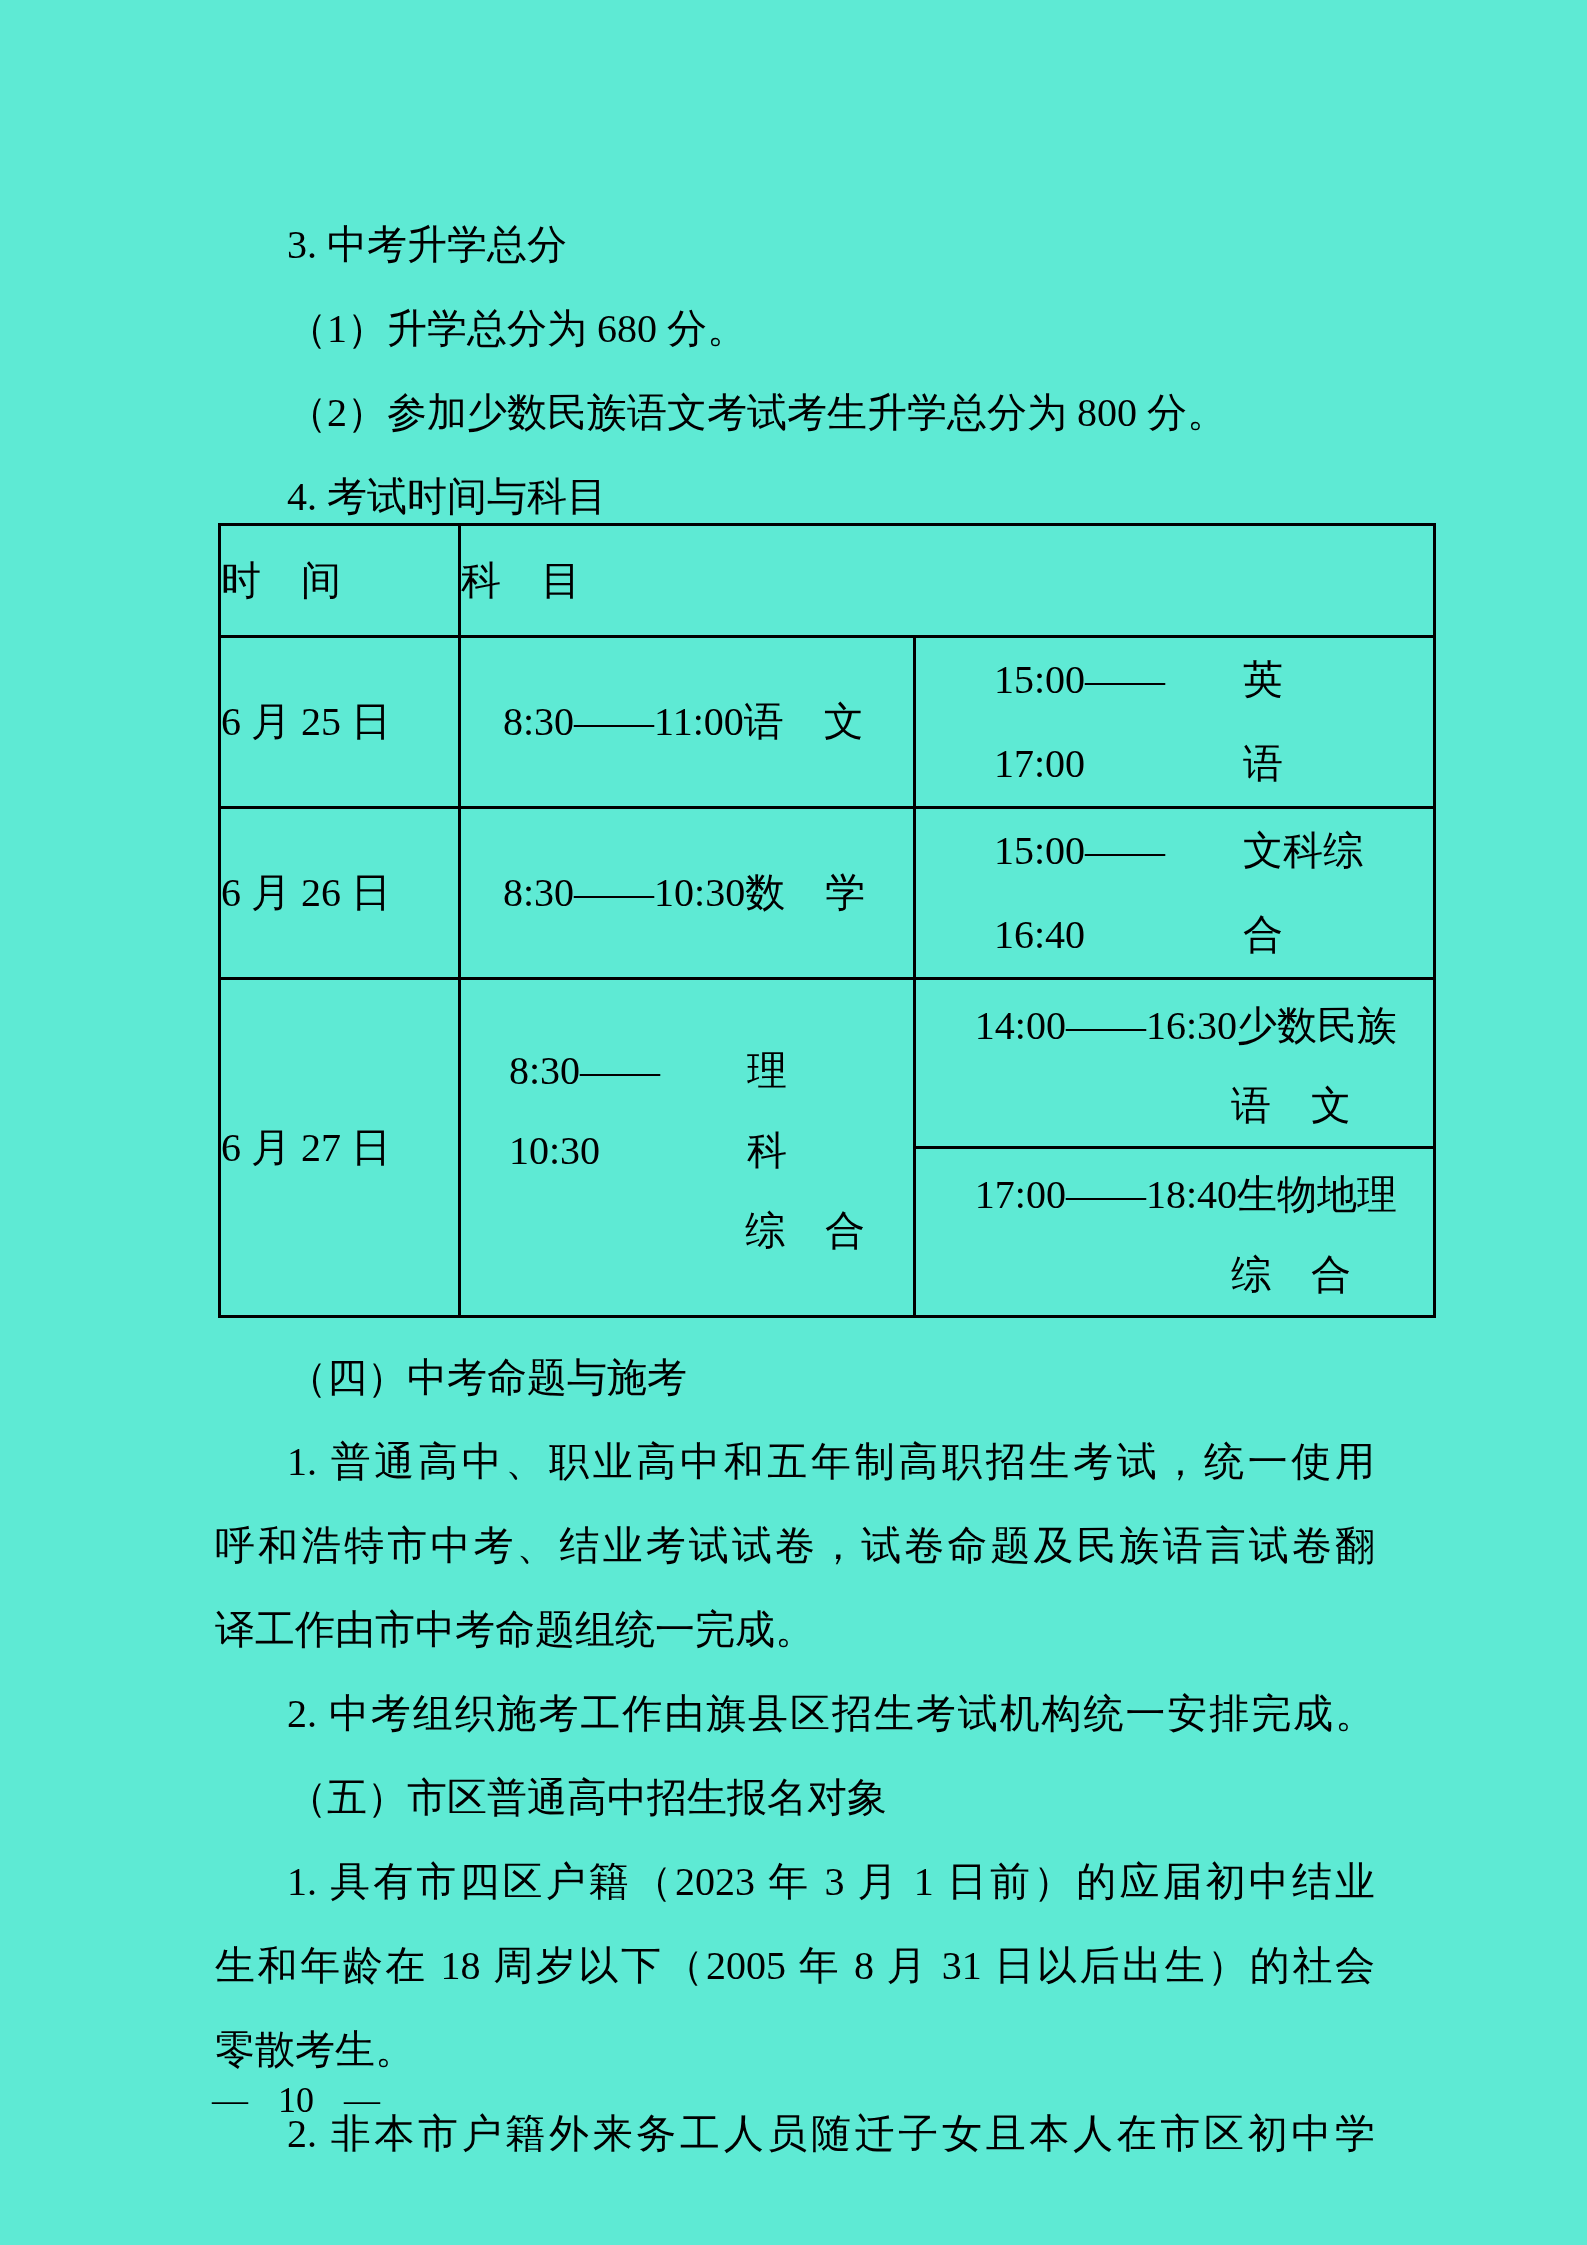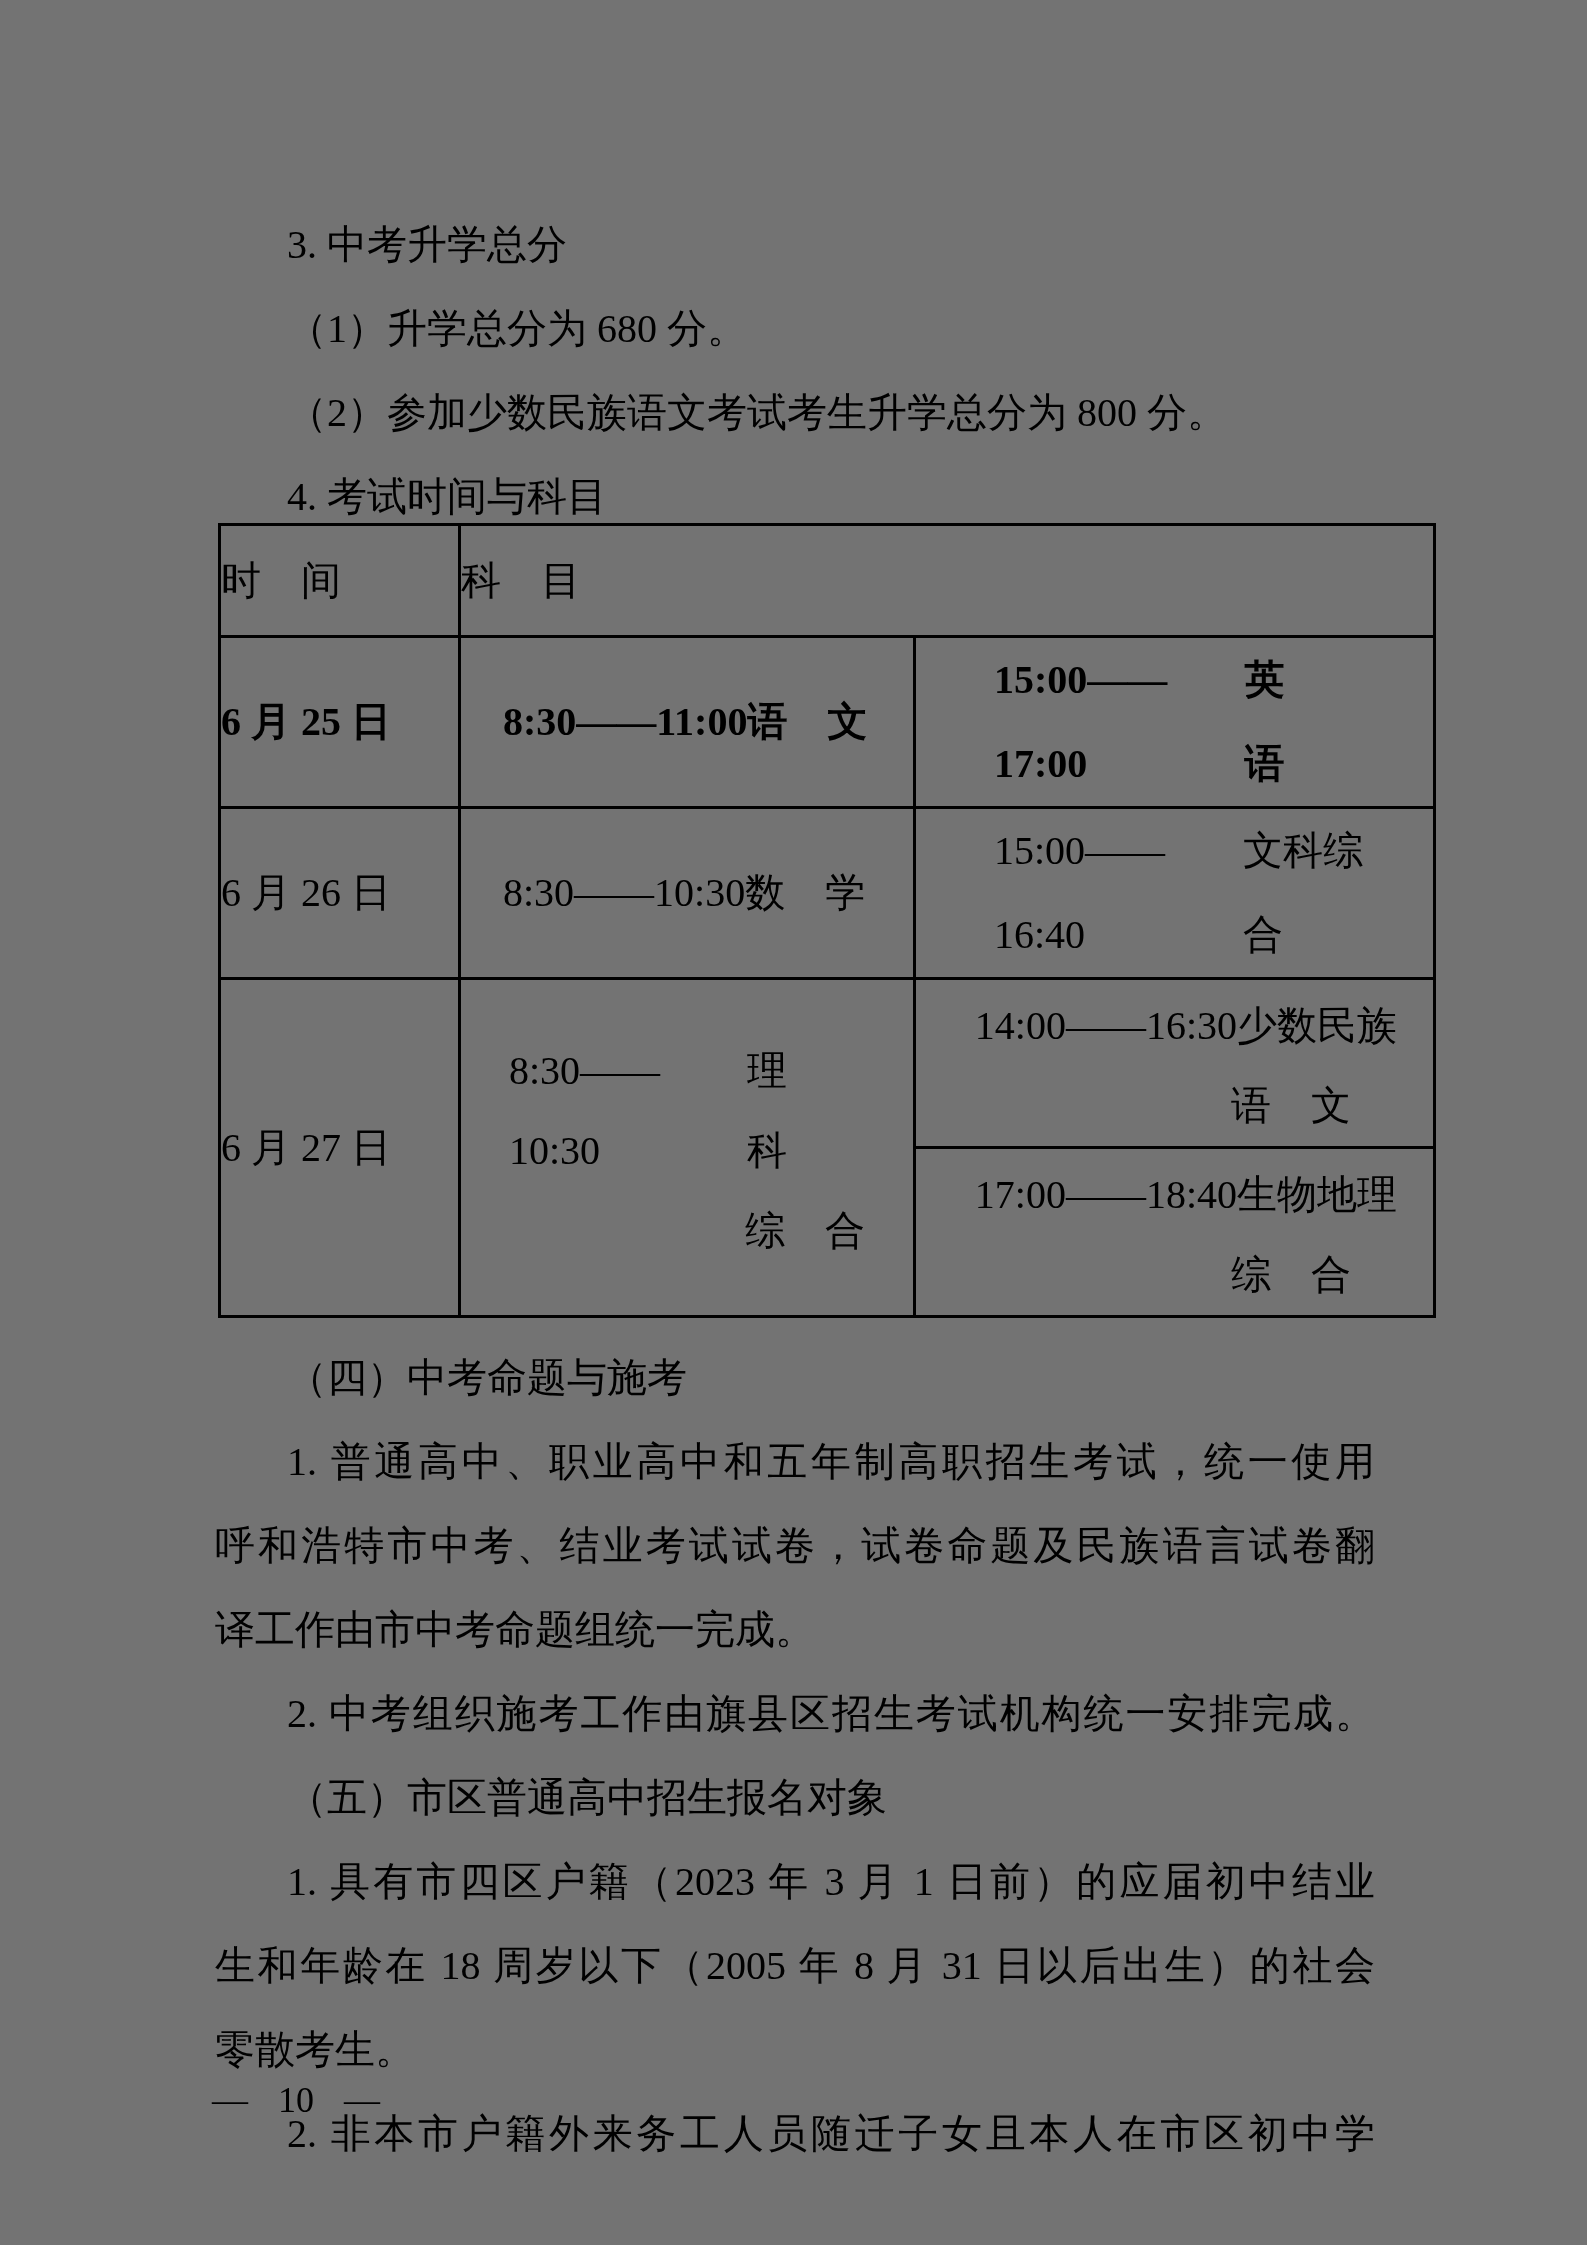--- a/index.html
+++ b/index.html
@@ -1,21 +1,21 @@
 <!DOCTYPE html>
 <html><head>
 <meta charset="utf-8">
 <style>
   html, body { margin: 0; padding: 0; background: #e8e8e8; }
   .page {
     position: relative;
     width: 1587px;
     height: 2245px;
     margin: 0 auto;
-    background: #737373;
+    background: #5eead4;
     color: #000000;
     font-family: "Liberation Serif", "DejaVu Serif", serif;
     overflow: hidden;
   }
   .doc-body {
     position: absolute;
     left: 215px;
     top: 203px;
     width: 1160px;
     font-size: 40px;
@@ -87,21 +87,21 @@
       <colgroup>
         <col class="col-date">
         <col class="col-morning">
         <col class="col-afternoon">
       </colgroup>
       <tbody>
           <tr style="height:112px;">
         <td class="c-center">时　间</td>
         <td class="c-center" colspan="2">科　目</td>
       </tr>
-      <tr style="height:149px;font-weight:bold;">
+      <tr style="height:149px;">
         <td class="c-center">6 月 25 日</td>
         <td>
           <div class="flexcell pad-m">
             <span>8:30——11:00</span>
             <span>语　文</span>
           </div>
         </td>
         <td>
           <div class="flexcell pad-a">
             <span>15:00——17:00</span>

